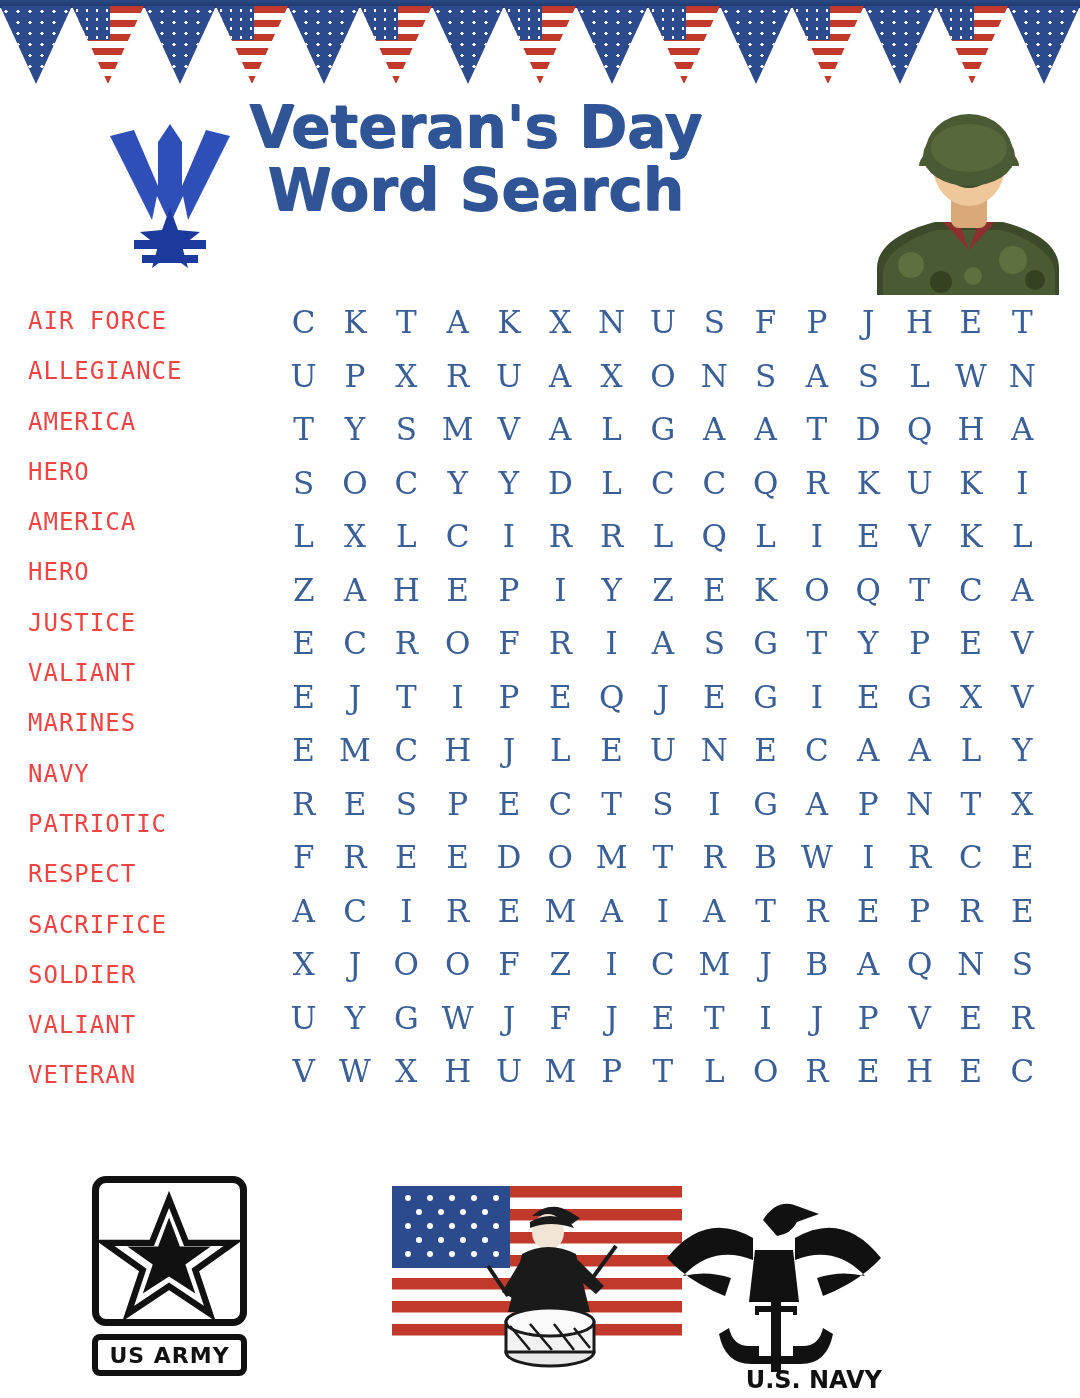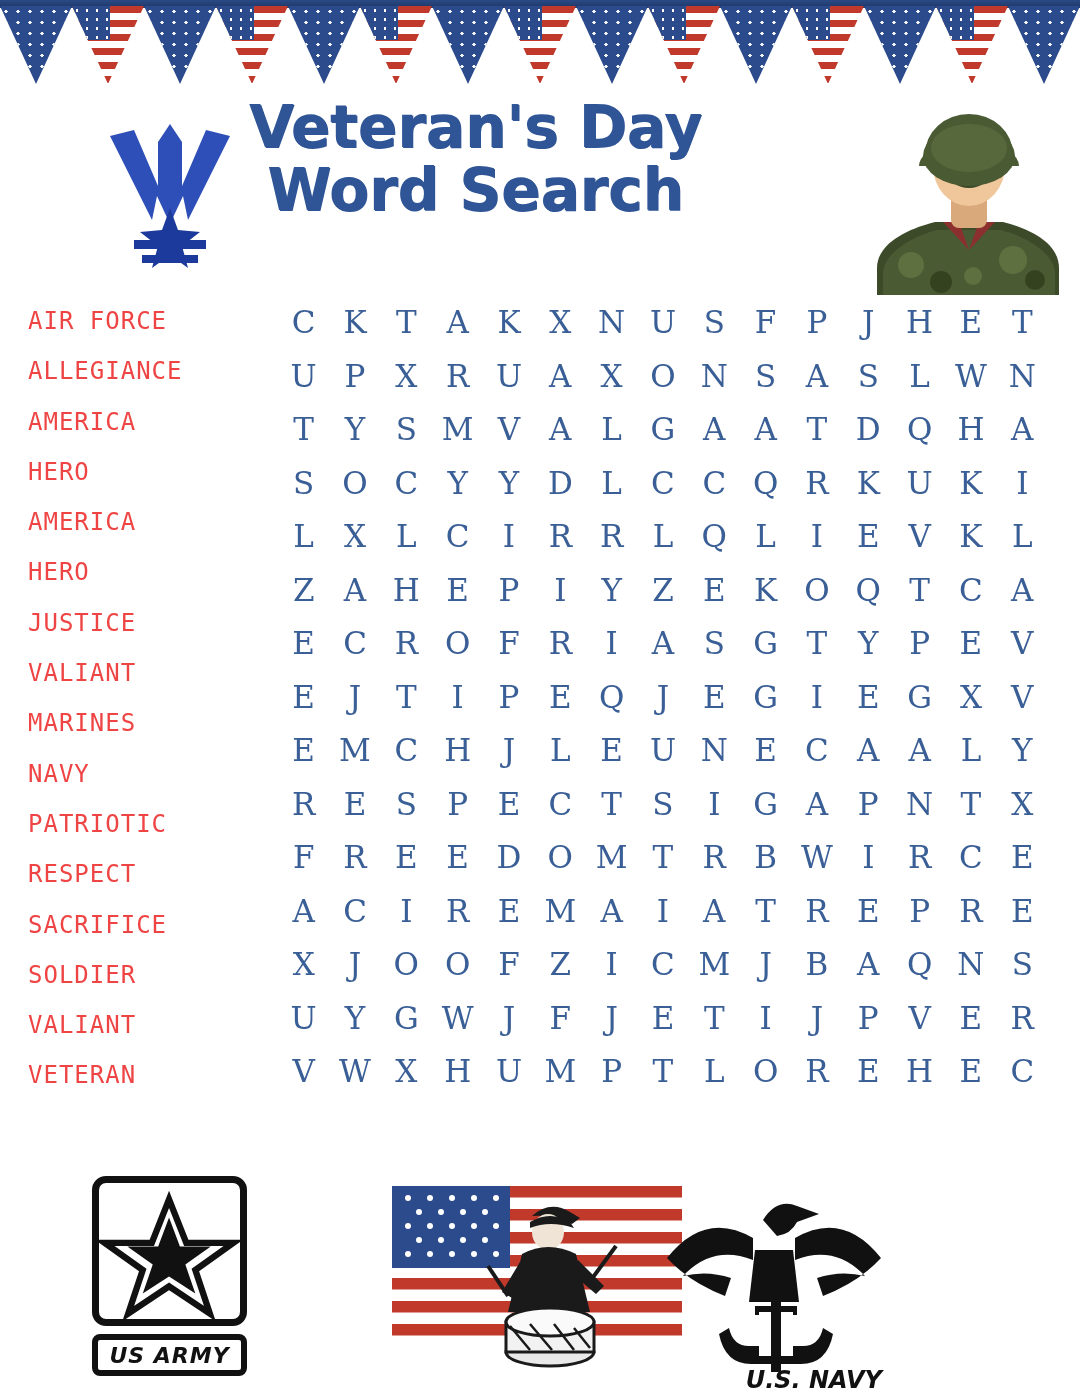--- a/index.html
+++ b/index.html
@@ -148,21 +148,20 @@
     line-height: 1;
   }
 
   
   .bottom {
     position: absolute;
     left: 0;
     top: 1168px;
     width: 944px;
     height: 230px;
-    font-style: italic;
   }
   .army-emblem {
     position: absolute;
     left: 92px;
     top: 8px;
     width: 165px;
     height: 210px;
   }
   .army-box {
     width: 155px;

